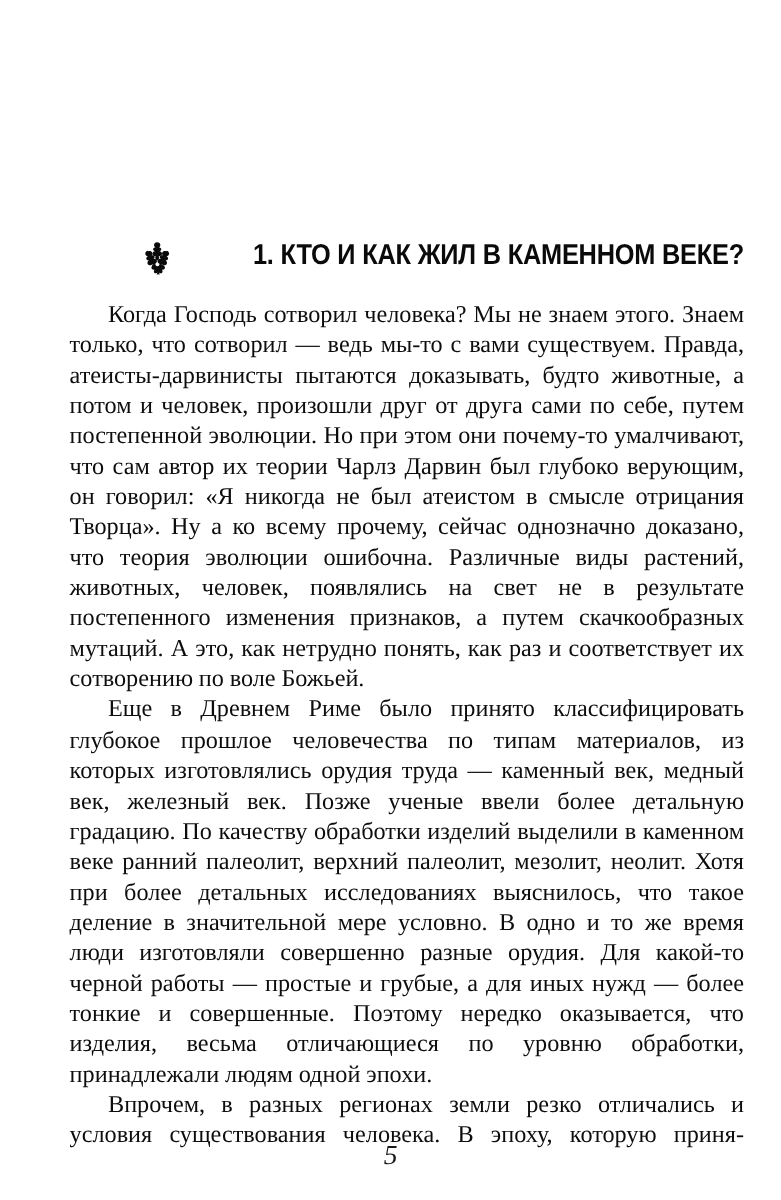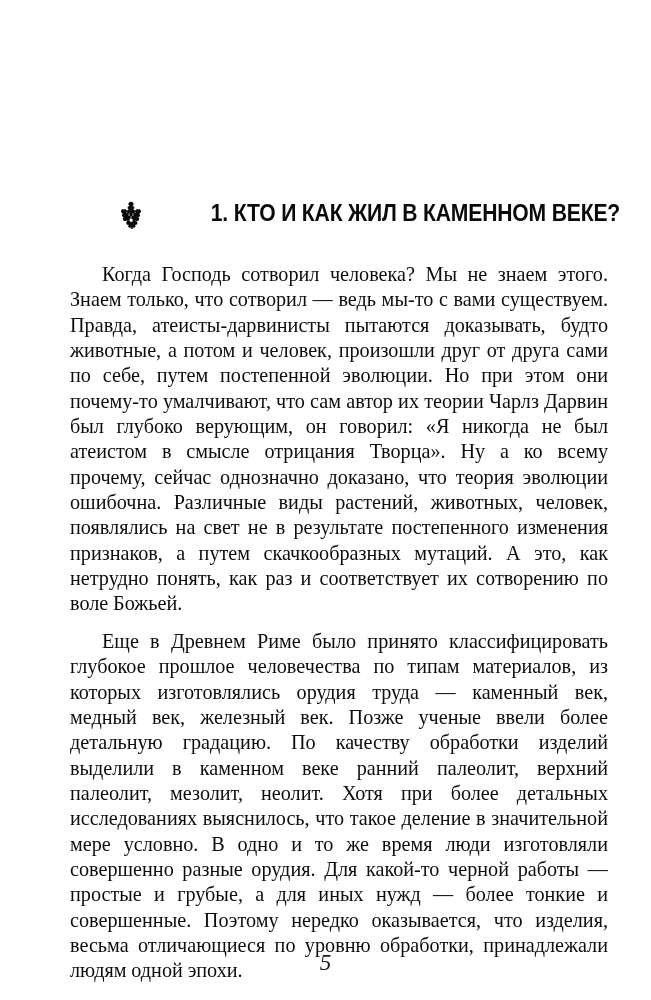--- a/index.html
+++ b/index.html
@@ -63,21 +63,21 @@
 
   
   .text-block {
     position: absolute;
     left: 58px;
     top: 250px;
     width: 562px;
   }
 
   .body-paragraph {
-    margin: 12px;
+    margin: 0;
     font-family: "Liberation Serif", "DejaVu Serif", serif;
     font-size: 20.2px;
     line-height: 25.35px;
     text-align: justify;
     text-justify: inter-word;
     text-indent: 32px;
     color: #0d0d0d;
     hyphens: manual;
     word-spacing: -0.2px;
   }
@@ -115,17 +115,18 @@
           <ellipse cx="32" cy="33.5" rx="3.4" ry="4.6"></ellipse>
         </g>
       </svg>
     </span>
     <span class="chapter-title">1. КТО И КАК ЖИЛ В КАМЕННОМ ВЕКЕ?</span>
   </div>
 
   <div class="text-block">
     <p class="body-paragraph">Когда Господь сотворил человека? Мы не знаем этого. Знаем только, что сотворил — ведь мы-то с вами существуем. Правда, атеисты-дарвинисты пытаются доказывать, будто животные, а потом и человек, произошли друг от друга сами по себе, путем постепенной эволюции. Но при этом они почему-то умалчивают, что сам автор их теории Чарлз Дарвин был глубоко верующим, он говорил: «Я никогда не был атеистом в смысле отрицания Творца». Ну а ко всему прочему, сейчас однозначно доказано, что теория эволюции ошибочна. Различные виды растений, животных, человек, появлялись на свет не в результате постепенного изменения признаков, а путем скачкообразных мутаций. А это, как нетрудно понять, как раз и соответствует их сотворению по воле Божьей.</p>
     <p class="body-paragraph">Еще в Древнем Риме было принято классифицировать глубокое прошлое человечества по типам материалов, из которых изготовлялись орудия труда — каменный век, медный век, железный век. Позже ученые ввели более детальную градацию. По качеству обработки изделий выделили в каменном веке ранний палеолит, верхний палеолит, мезолит, неолит. Хотя при более детальных исследованиях выяснилось, что такое деление в значительной мере условно. В одно и то же время люди изготовляли совершенно разные орудия. Для какой-то черной работы — простые и грубые, а для иных нужд — более тонкие и совершенные. Поэтому нередко оказывается, что изделия, весьма отличающиеся по уровню обработки, принадлежали людям одной эпохи.</p>
+    <p class="body-paragraph last-line-hyphen">Впрочем, в разных регионах земли резко отличались и условия существования человека. В эпоху, которую приня-</p>
   </div>
 
   <div class="folio">5</div>
 
 </div>
 
 </body></html>

